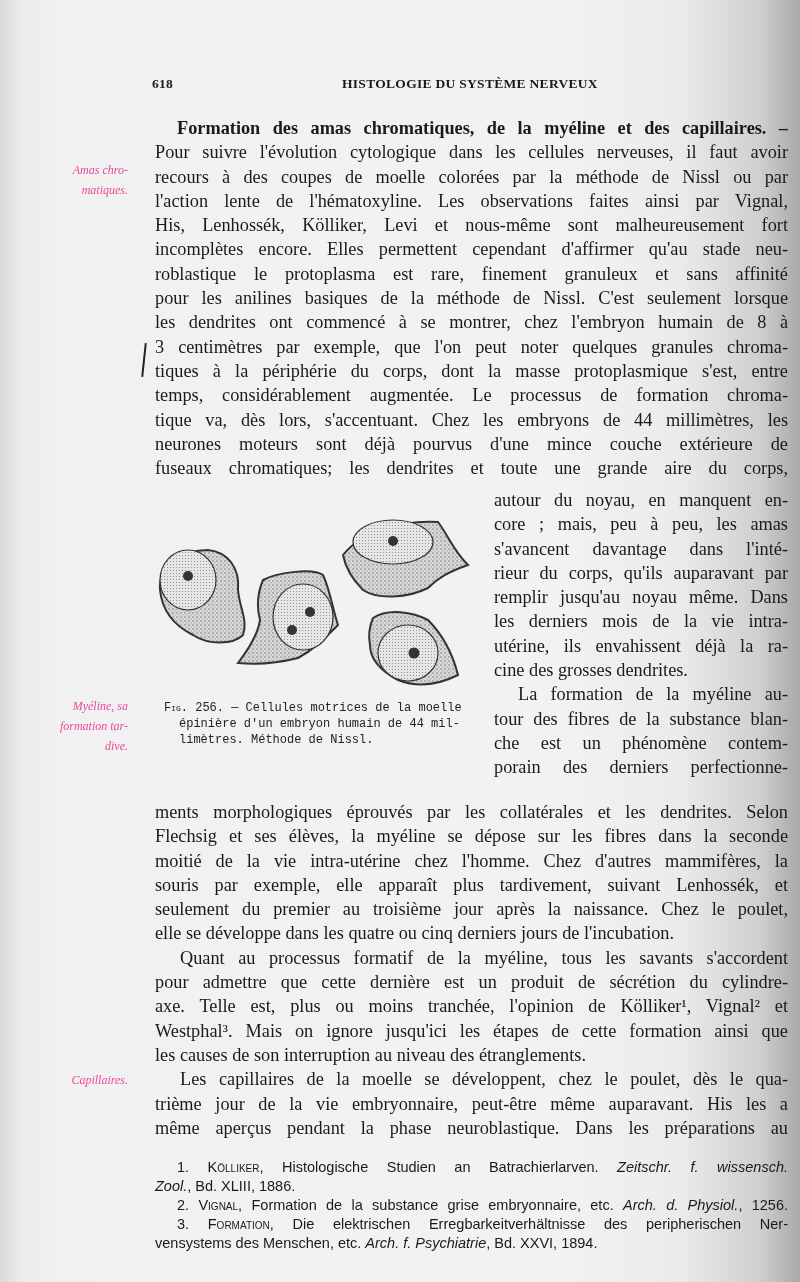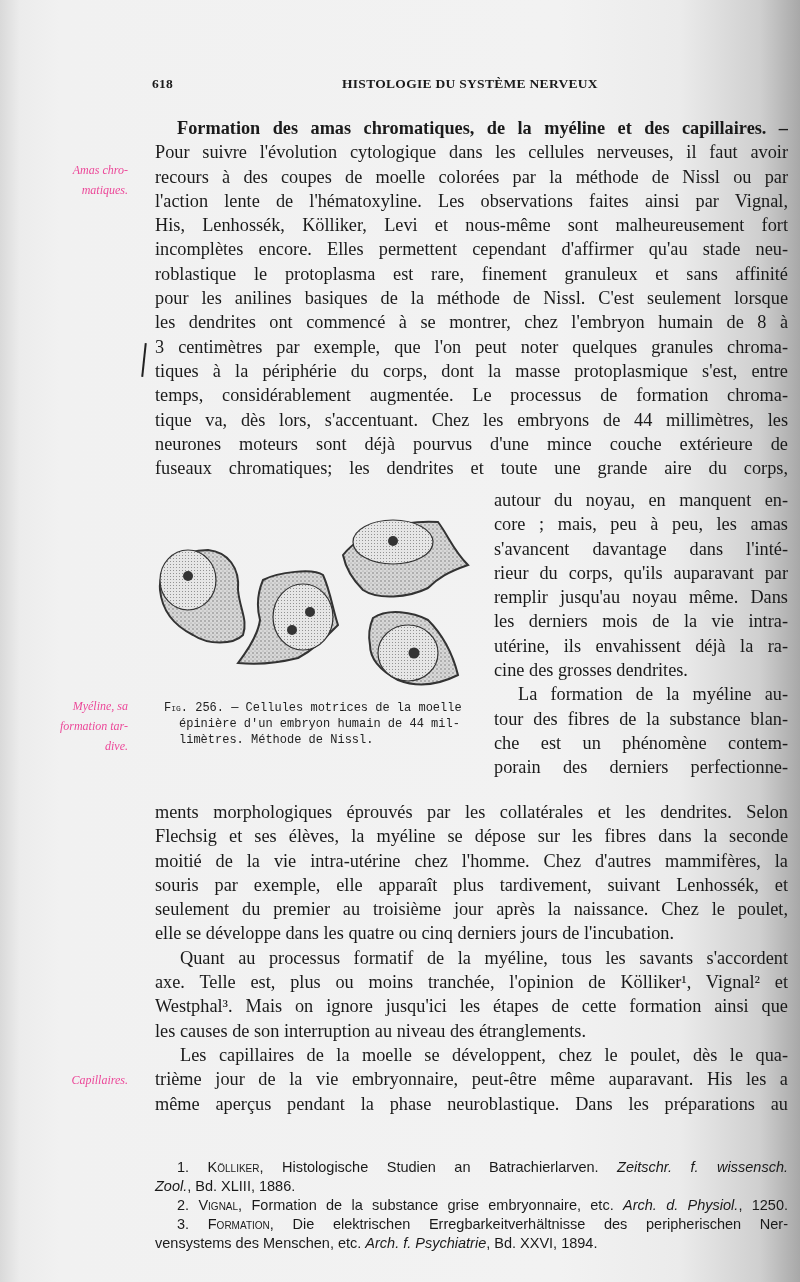--- a/index.html
+++ b/index.html
@@ -130,29 +130,30 @@
   </div>
 
   <div class="body-text" style="top:792px;margin-top:8px;">
     <span class="line">ments morphologiques éprouvés par les collatérales et les dendrites. Selon</span>
     <span class="line">Flechsig et ses élèves, la myéline se dépose sur les fibres dans la seconde</span>
     <span class="line">moitié de la vie intra-utérine chez l'homme. Chez d'autres mammifères, la</span>
     <span class="line">souris par exemple, elle apparaît plus tardivement, suivant Lenhossék, et</span>
     <span class="line">seulement du premier au troisième jour après la naissance. Chez le poulet,</span>
     <span class="line last">elle se développe dans les quatre ou cinq derniers jours de l'incubation.</span>
     <span class="line indent">Quant au processus formatif de la myéline, tous les savants s'accordent</span>
+    <span class="line">pour admettre que cette dernière est un produit de sécrétion du cylindre-</span>
     <span class="line">axe. Telle est, plus ou moins tranchée, l'opinion de Kölliker¹, Vignal² et</span>
     <span class="line">Westphal³. Mais on ignore jusqu'ici les étapes de cette formation ainsi que</span>
     <span class="line last">les causes de son interruption au niveau des étranglements.</span>
     <span class="line indent">Les capillaires de la moelle se développent, chez le poulet, dès le qua-</span>
     <span class="line">trième jour de la vie embryonnaire, peut-être même auparavant. His les a</span>
     <span class="line">même aperçus pendant la phase neuroblastique. Dans les préparations au</span>
   </div>
 
   <div class="footnotes">
     <span class="fn ind"><span>1.</span> <span class="sc">Kölliker</span><span>, Histologische Studien an Batrachierlarven. </span><span class="it">Zeitschr. f. wissensch.</span></span>
     <span class="fn last"><span class="it">Zool.</span><span>, Bd. XLIII, 1886.</span></span>
-    <span class="fn ind"><span>2.</span> <span class="sc">Vignal</span><span>, Formation de la substance grise embryonnaire, etc. </span><span class="it">Arch. d. Physiol.</span><span>, 1250.</span></span>
+    <span class="fn ind"><span>2.</span> <span class="sc">Vignal</span><span>, Formation de la substance grise embryonnaire, etc. </span><span class="it">Arch. d. Physiol.</span><span>, 1256.</span></span>
     <span class="fn ind"><span>3.</span> <span class="sc">Formation</span><span>, Die elektrischen Erregbarkeitverhältnisse des peripherischen Ner-</span></span>
     <span class="fn last"><span>vensystems des Menschen, etc. </span><span class="it">Arch. f. Psychiatrie</span><span>,  Bd. XXVI, 1894.</span></span>
   </div>
 
 </div>
 
 </body></html>

